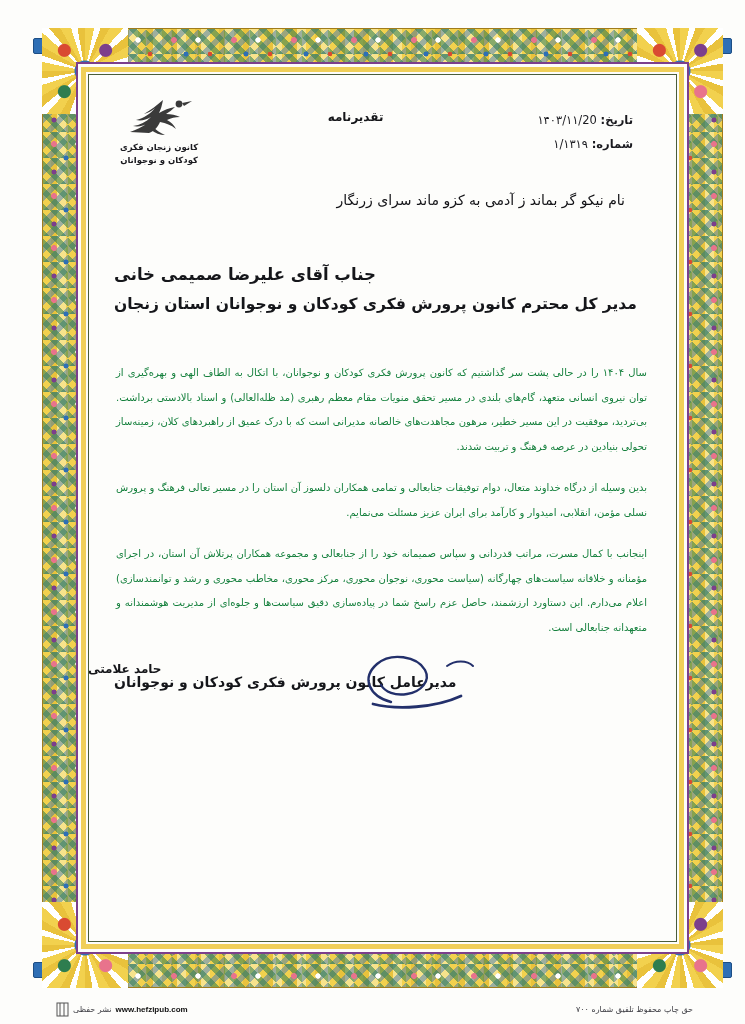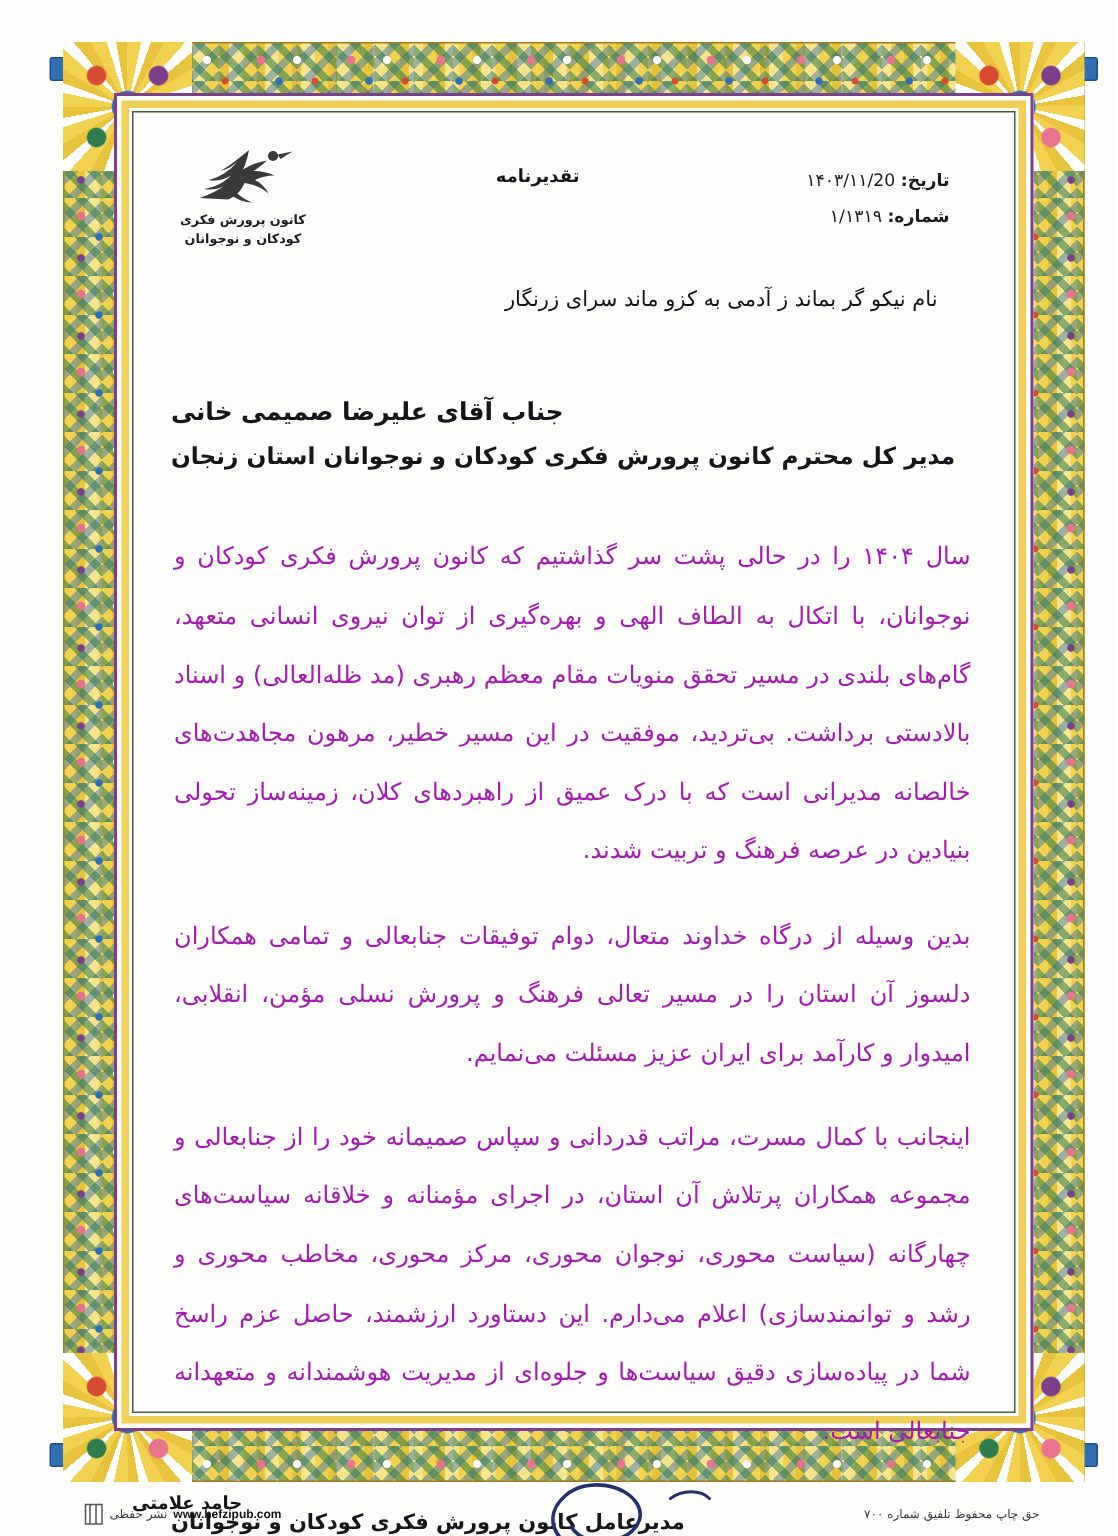--- a/index.html
+++ b/index.html
@@ -99,22 +99,22 @@
 
   .verse{margin:20px 26px 0 0;text-align:right;font-size:14px;
          line-height:1.9;color:#121216;}
   .verse .poet{display:block;font-size:9px;margin-top:2px;
                margin-right:-150px;color:#2a2a30;}
 
   .addressee{margin:26px 2px 0 0;text-align:left;}
   .addressee .line1{font-size:16.5px;font-weight:700;line-height:1.9;}
   .addressee .line2{font-size:15.5px;font-weight:700;line-height:1.9;}
 
-  .body{margin:32px 4px 0 2px;text-align:justify;text-align-last:right;
-        font-size:16px;line-height:2.45;color:#a21caf;}
+  .body{margin:42px 4px 0 2px;text-align:justify;text-align-last:right;
+        font-size:10px;line-height:2.45;color:#15803d;}
   .body p{margin:0 0 17px 0;}
 
   .sign{margin-top:18px;text-align:left;position:relative;
         padding-right:26px;}
   .sign .scribble{position:absolute;right:150px;top:-14px;}
   .sign .sig-name{font-size:12px;font-weight:700;position:relative;
                   right:26px;top:4px;}
   .sign .sig-title{font-size:14px;font-weight:700;margin-top:2px;
                    letter-spacing:.2px;}
 
@@ -166,21 +166,21 @@
           <svg width="74" height="44" viewBox="0 0 74 44">
             <path d="M8 36 C14 34 20 31 26 27 C22 30 16 31 11 30 C18 29 24 26 29 21
                      C24 24 19 25 14 24 C22 22 28 18 33 12 C30 15 26 17 22 18
                      C29 14 35 9 41 4 C40 9 39 13 37 17 C42 14 47 12 53 11
                      C50 14 47 16 44 18 C49 18 54 19 58 21 C53 21 49 22 45 24
                      C49 26 52 29 54 33 C49 29 44 27 38 26 C36 31 32 35 27 37 Z" fill="#3a3a3a"></path>
             <circle cx="57" cy="8" r="3.4" fill="#3a3a3a"></circle>
             <path d="M60 7 L70 5 L62 10 Z" fill="#3a3a3a"></path>
             <path d="M30 30 C34 34 38 37 43 39 C38 39 33 37 29 34 Z" fill="#3a3a3a"></path>
           </svg>
-          <div class="logo-text">کانون پرورش فکری</div>
+          <div class="logo-text">کانون زنجان فکری</div>
           <div class="logo-text">کودکان و نوجوانان</div>
         </div>
       </div>
 
       <div class="verse">
         <span>نام نیکو گر بماند ز آدمی    به کزو ماند سرای زرنگار</span>
         <span class="poet">سعدی</span>
       </div>
 
       <div class="addressee">

